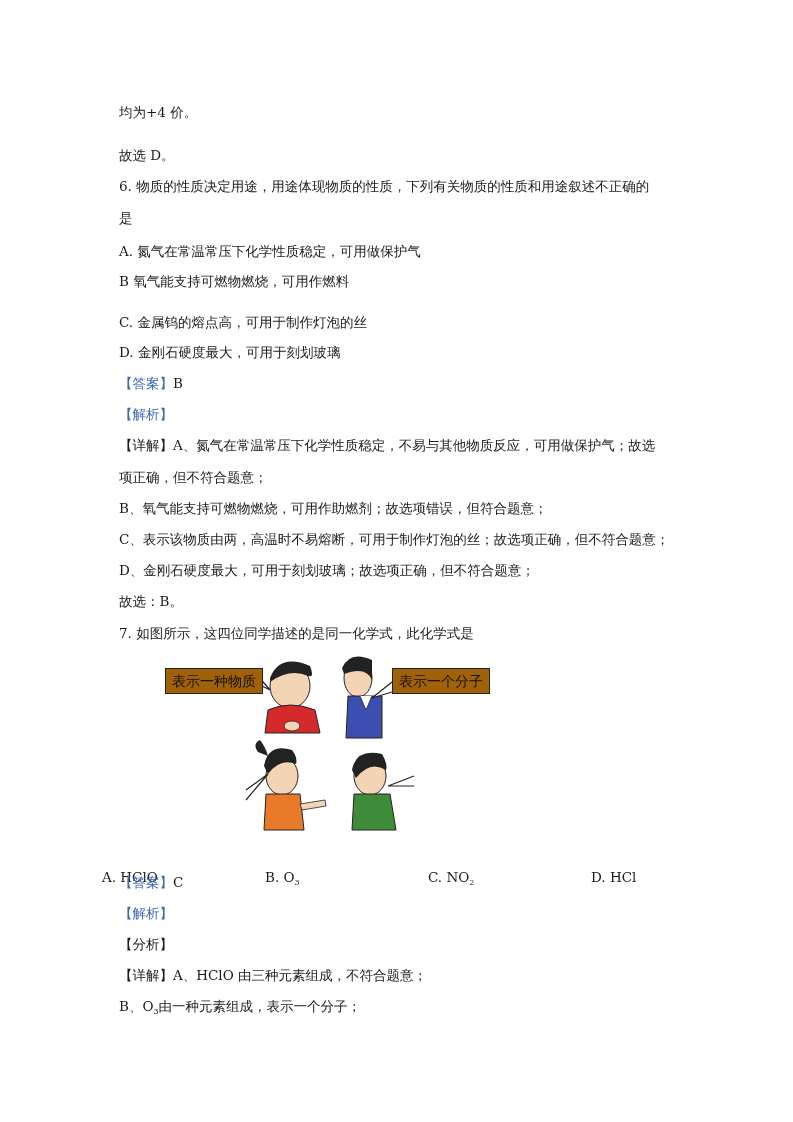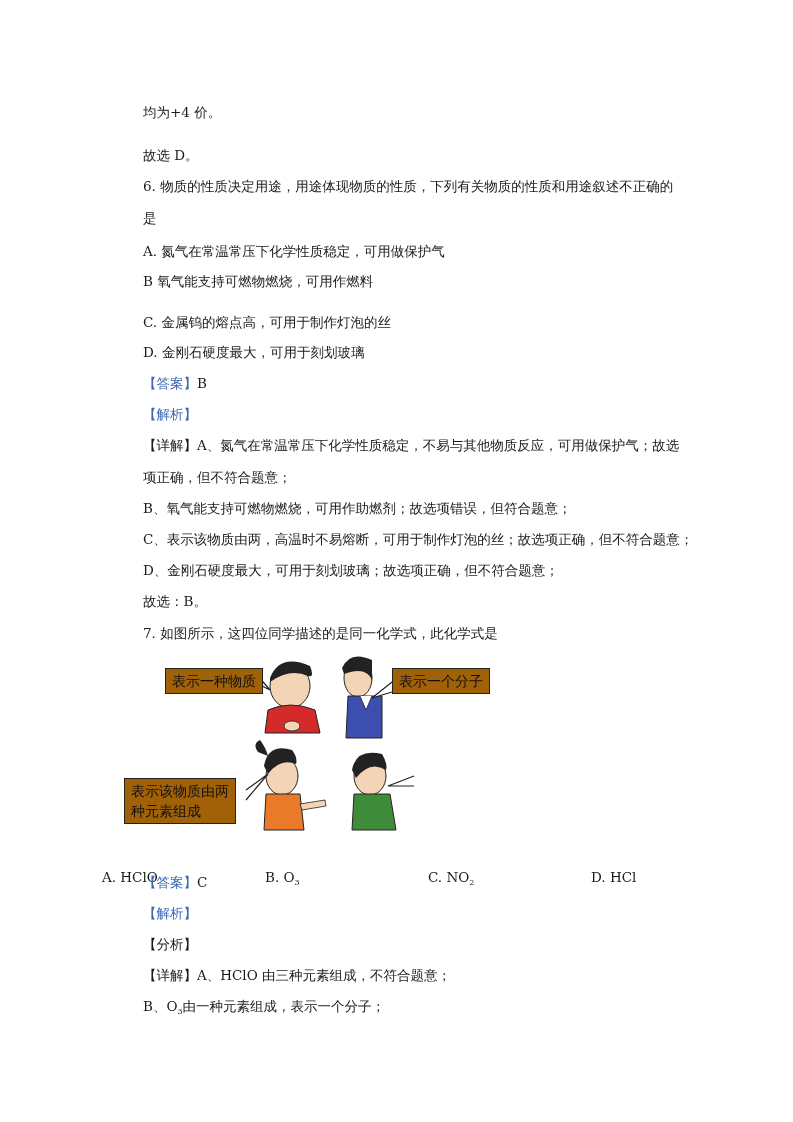--- a/index.html
+++ b/index.html
@@ -1,18 +1,18 @@
 <!DOCTYPE html>
 <html><head>
 <meta charset="utf-8">
 <style>
   html, body { margin: 0; padding: 0; background: #ffffff; }
   body { width: 793px; height: 1122px; position: relative; overflow: hidden;
          font-family: "DejaVu Serif", "Liberation Serif", serif; color: #1a1a1a; font-size: 13.5px; }
-  .line { position: absolute; left: 119px; white-space: nowrap; line-height: 16px; margin-left: 24px; }
+  .line { position: absolute; left: 119px; white-space: nowrap; line-height: 16px; }
   .blue { color: #3b67b4; }
   .sub { font-size: 8px; vertical-align: -3px; }
   .fig { position: absolute; left: 120px; top: 648px; width: 420px; height: 190px; }
   .bubble { position: absolute; background: #a16207; border: 1.3px solid #222;
             font-family: "DejaVu Sans", "Liberation Sans", sans-serif; font-size: 14px;
             line-height: 20px; padding: 2px 6px; color: #111; white-space: nowrap; }
   .opts { position: absolute; top: 842px; left: 102px; width: 560px; height: 18px; margin-top: 27px; }
   .opt { position: absolute; top: 0; white-space: nowrap; }
 </style>
 </head>
@@ -76,22 +76,20 @@
         <path d="M234 146 L270 146 L276 182 L232 182 Z" fill="#3e8b3a" stroke="#222" stroke-width="1"></path>
       </g>
 
       <path d="M138 28 L150 42 L138 36" fill="#fff" stroke="#222" stroke-width="1.2"></path>
       <path d="M272 34 L252 50 L272 44" fill="#fff" stroke="#222" stroke-width="1.2"></path>
       <path d="M126 142 L148 126 L126 152" fill="#fff" stroke="#222" stroke-width="1.2"></path>
       <path d="M294 128 L268 138 L294 138" fill="#fff" stroke="#222" stroke-width="1.2"></path>
     </svg>
     <div class="bubble" style="left:45px;top:20px">表示一种物质</div>
     <div class="bubble" style="left:272px;top:20px">表示一个分子</div>
-    <div class="bubble" style="left:4px;top:130px;white-space:pre-line">表示该物质由两
-种元素组成</div>
   </div>
 
   <div class="opts">
     <span class="opt" style="left:0"><span>A. </span><span>HClO</span></span>
     <span class="opt" style="left:163px"><span>B. </span><span>O</span><span class="sub">3</span></span>
     <span class="opt" style="left:326px"><span>C. </span><span>NO</span><span class="sub">2</span></span>
     <span class="opt" style="left:489px"><span>D. </span><span>HCl</span></span>
   </div>
 
   <div class="line" style="top:874px">

